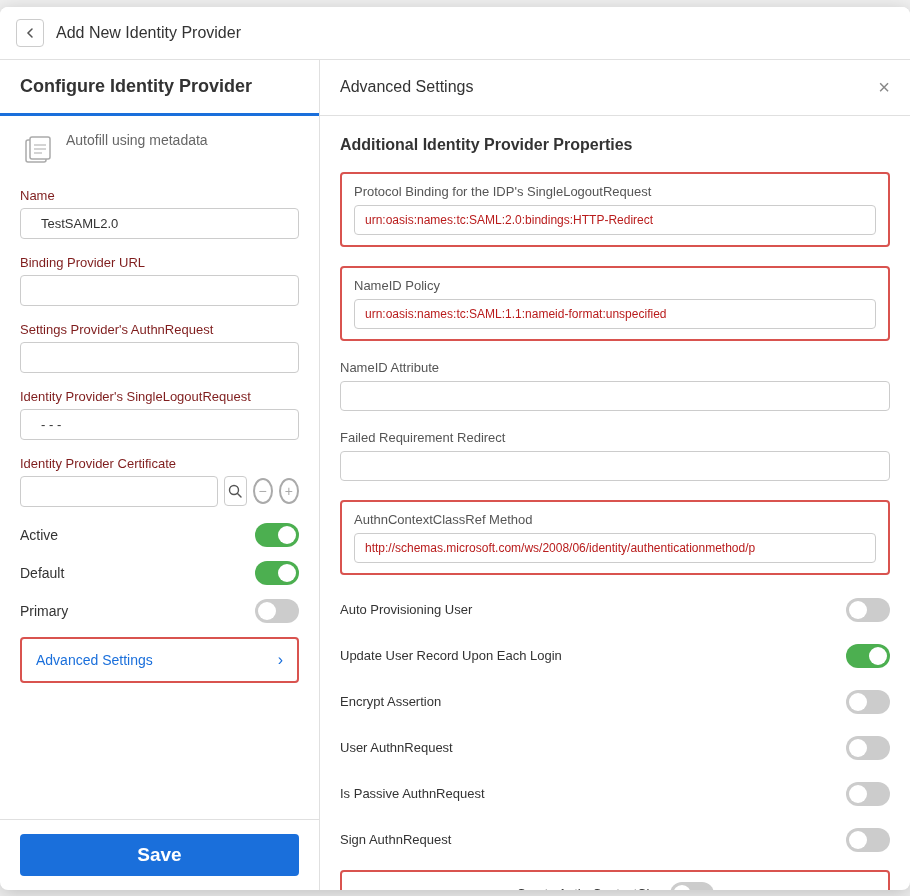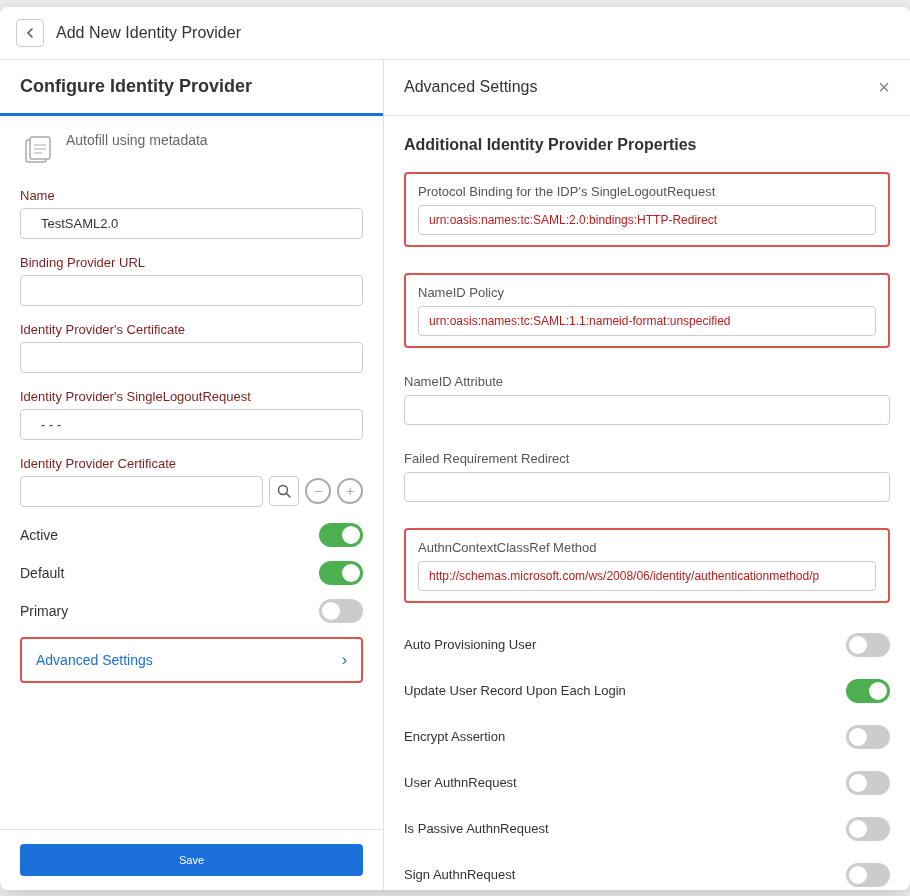--- a/index.html
+++ b/index.html
@@ -4,21 +4,21 @@
   <style>
     * { box-sizing: border-box; margin: 0; padding: 0; }
     body { font-family: -apple-system, BlinkMacSystemFont, 'Segoe UI', sans-serif; background: #f0f0f0; display: flex; justify-content: center; align-items: center; min-height: 100vh; }
     .modal { width: 910px; background: #fff; border-radius: 8px; overflow: hidden; box-shadow: 0 4px 20px rgba(0,0,0,0.2); }
     .modal-header { display: flex; align-items: center; padding: 12px 16px; background: #fff; border-bottom: 1px solid #e0e0e0; }
     .back-btn { width: 28px; height: 28px; border: 1px solid #ccc; border-radius: 4px; background: #fff; cursor: pointer; display: flex; align-items: center; justify-content: center; margin-right: 12px; }
     .modal-header-title { font-size: 16px; color: #333; font-weight: 500; }
     .modal-body { display: flex; height: 830px; }
 
     
-    .left-panel { width: 384px; border-right: 1px solid #e0e0e0; display: flex; flex-direction: column; }
+    .left-panel { width: 320px; border-right: 1px solid #e0e0e0; display: flex; flex-direction: column; }
     .left-panel-title { padding: 16px 20px; font-size: 18px; font-weight: 700; color: #333; border-bottom: 3px solid #1a6fdb; }
     .left-panel-content { padding: 16px 20px; flex: 1; overflow-y: auto; }
     .autofill-row { display: flex; align-items: flex-start; gap: 10px; margin-bottom: 20px; color: #666; font-size: 14px; cursor: pointer; }
     .autofill-icon { width: 36px; height: 36px; display: flex; align-items: center; justify-content: center; }
     .form-group { margin-bottom: 16px; }
     .form-label { font-size: 13px; color: #7f1d1d; margin-bottom: 5px; display: block; }
     .form-input { width: 100%; border: 1px solid #ccc; border-radius: 4px; padding: 7px 20px; font-size: 13px; color: #333; outline: none; }
     .cert-row { display: flex; gap: 6px; align-items: center; }
     .cert-input { flex: 1; border: 1px solid #ccc; border-radius: 4px; padding: 7px 10px; font-size: 13px; }
     .cert-search-btn { width: 30px; height: 30px; border: 1px solid #ccc; border-radius: 4px; background: #fff; cursor: pointer; display: flex; align-items: center; justify-content: center; }
@@ -32,30 +32,30 @@
     .toggle-slider { position: absolute; inset: 0; border-radius: 12px; cursor: pointer; transition: 0.2s; }
     .toggle-slider::before { content: ''; position: absolute; width: 18px; height: 18px; border-radius: 50%; background: #fff; top: 3px; left: 3px; transition: 0.2s; }
     .toggle.on .toggle-slider { background: #4caf50; }
     .toggle.on .toggle-slider::before { transform: translateX(20px); }
     .toggle.off .toggle-slider { background: #ccc; }
 
     .advanced-settings-row { display: flex; justify-content: space-between; align-items: center; border: 2px solid #d9534f; border-radius: 4px; padding: 12px 14px; cursor: pointer; margin-top: 10px; }
     .advanced-settings-label { color: #1a6fdb; font-size: 14px; font-weight: 500; }
     .advanced-settings-chevron { color: #1a6fdb; font-size: 16px; }
     .save-btn-row { padding: 14px 20px; border-top: 1px solid #e0e0e0; }
-    .save-btn { width: 100%; background: #1a6fdb; color: #fff; border: none; border-radius: 4px; padding: 10px; font-size: 11px; cursor: pointer; font-weight: 400; }
+    .save-btn { width: 100%; background: #1a6fdb; color: #fff; border: none; border-radius: 4px; padding: 10px; font-size: 19px; cursor: pointer; font-weight: 700; }
 
     
     .right-panel { flex: 1; display: flex; flex-direction: column; }
     .right-panel-header { display: flex; justify-content: space-between; align-items: center; padding: 16px 20px; border-bottom: 1px solid #e0e0e0; }
     .right-panel-title { font-size: 16px; color: #333; font-weight: 500; }
     .close-btn { background: none; border: none; font-size: 20px; cursor: pointer; color: #888; }
     .right-panel-content { padding: 20px; overflow-y: auto; flex: 1; }
     .section-title { font-size: 16px; font-weight: 700; color: #333; margin-bottom: 18px; }
-    .field-group { margin-bottom: 26px; }
+    .field-group { margin-bottom: 19px; }
     .field-group.highlighted { border: 2px solid #d9534f; border-radius: 4px; padding: 10px 12px; }
     .field-group-label { font-size: 13px; color: #555; margin-bottom: 6px; font-weight: 500; }
     .field-input { width: 100%; border: 1px solid #ccc; border-radius: 4px; padding: 7px 10px; font-size: 12px; color: #b91c1c; outline: none; }
     .right-toggle-row { display: flex; justify-content: space-between; align-items: center; margin-bottom: 14px; padding: 4px 0; }
     .right-toggle-label { font-size: 13px; color: #333; }
     .right-toggle-row.highlighted { border: 2px solid #d9534f; border-radius: 4px; padding: 10px 12px; margin-bottom: 14px; }
   </style>
 </head>
 <body>
 
@@ -93,21 +93,21 @@
           <label class="form-label">Name</label>
           <input class="form-input" value="TestSAML2.0" style="">
         </div>
 
         <div class="form-group">
           <label class="form-label">Binding Provider URL</label>
           <input class="form-input" value="" style="">
         </div>
 
         <div class="form-group">
-          <label class="form-label">Identity Provider's Certificate</label>
+          <label class="form-label">Settings Provider's AuthnRequest</label>
           <input class="form-input" value="" style="">
         </div>
 
         <div class="form-group">
           <label class="form-label">Identity Provider's SingleLogoutRequest</label>
           <input class="form-input" value="- - -" style="">
         </div>
 
         <div class="form-group">
           <label class="form-label">Identity Provider Certificate</label>

